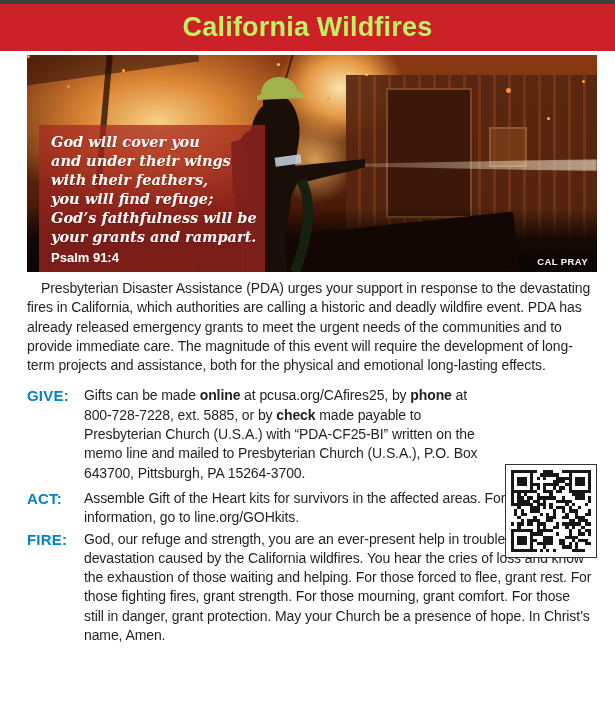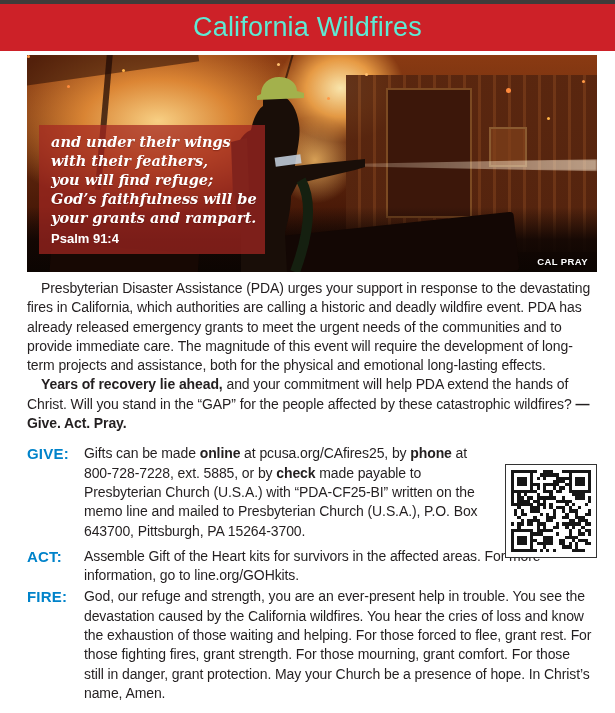--- a/index.html
+++ b/index.html
@@ -2,21 +2,21 @@
 <html style="--banner-red: #cd2128; --label-blue: #0083ca; --text-dark: #231f20;"><head>
 <meta charset="utf-8">
 <style>
   html,body{margin:0;padding:0;background:#fff;}
   body{width:615px;height:713px;overflow:hidden;font-family:"Liberation Sans",sans-serif;}
   .page{position:relative;width:615px;height:713px;background:#fff;overflow:hidden;}
 
   
   .top-stripe{height:4px;background:#3e3c3a;}
   .banner{height:47px;background:var(--banner-red,#cd2128);display:flex;align-items:center;justify-content:center;}
-  .banner h1{margin:8px;color:#5eead4;font-size:27px;font-weight:normal;letter-spacing:.2px;}
+  .banner h1{margin:8px;color:#bef264;font-size:27px;font-weight:bold;letter-spacing:.2px;}
 
   
   .photo{position:absolute;left:27px;top:55px;width:570px;height:217px;overflow:hidden;
     background:linear-gradient(180deg,#8a3a12 0%,#713010 30%,#4a1a08 70%,#200b04 100%);}
   .photo *{position:absolute;}
   .glow-left{left:-6%;top:-12%;width:58%;height:85%;
     background:radial-gradient(closest-side,rgba(255,216,138,.95),rgba(246,156,62,.78) 45%,rgba(190,85,30,0) 100%);}
   .flame-column{left:40%;top:-18%;width:30%;height:95%;
     background:radial-gradient(closest-side at 50% 35%,rgba(255,238,180,.95),rgba(255,178,80,.8) 40%,rgba(200,95,30,0) 75%),
                radial-gradient(closest-side at 35% 70%,rgba(255,200,110,.75),rgba(200,95,30,0) 70%);}
@@ -98,34 +98,34 @@
         L68,160 C72,146 74,134 74,124 L80,112
         L104,106 L138,98 L148,95 L148,87 L118,90 L96,92 L78,94
         C80,78 84,64 82,52 C80,38 74,28 66,24 Z"></path>
       <path fill="#a3b14c" d="M44,22 C44,12 52,5 62,5 C72,5 80,11 80,19 L87,21 L87,26 L40,28 L40,24 Z"></path>
       <rect x="58" y="84" width="26" height="9" fill="#c8d4e2" opacity="0.85" transform="rotate(-8 71 88)"></rect>
       <path d="M84,108 C96,130 92,162 78,200" stroke="#152010" stroke-width="10" fill="none"></path>
       <path fill="#2a1a10" d="M14,70 L30,66 L32,120 L16,124 Z"></path>
     </svg>
 
     <div class="quote-box">
+      <div class="quote-line">God will cover you</div>
       <div class="quote-line">and under their wings</div>
       <div class="quote-line">with their feathers,</div>
       <div class="quote-line">you will find refuge;</div>
       <div class="quote-line">God’s faithfulness will be</div>
       <div class="quote-line">your grants and rampart.</div>
       <span class="quote-source">Psalm 91:4</span>
     </div>
 
     <div class="photo-credit">CAL PRAY</div>
   </div>
 
   <div class="content">
     <p>Presbyterian Disaster Assistance (PDA) urges your support in response to the devastating fires in California, which authorities are calling a historic and deadly wildfire event. PDA has already released emergency grants to meet the urgent needs of the communities and to provide immediate care. The magnitude of this event will require the development of long-term projects and assistance, both for the physical and emotional long-lasting effects.</p>
-    <p><b>Years of recovery lie ahead,</b><span> and your commitment will help PDA extend the hands of Christ. Will you stand in the “GAP” for the people affected by these catastrophic wildfires?  </span><b>— Give. Act. Pray.</b></p>
 
     <div class="sections">
       <div class="sec-row give">
         <div class="sec-label">GIVE:</div>
         <div class="sec-text"><span>Gifts can be made </span><b>online</b><span> at </span><span>pcusa.org/CAfires25</span><span>, by </span><b>phone</b><span> at </span><span>800-728-7228, ext. 5885</span><span>, or by </span><b>check</b><span> made payable to Presbyterian Church (U.S.A.) with “PDA-CF25-BI” written on the memo line and mailed to Presbyterian Church (U.S.A.), P.O. Box 643700, Pittsburgh, PA 15264-3700.</span></div>
       </div>
       <div class="sec-row act">
         <div class="sec-label">ACT:</div>
         <div class="sec-text"><span>Assemble Gift of the Heart kits for survivors in the affected areas. For more information, go to </span><span>line.org/GOHkits</span><span>.</span></div>
       </div>

